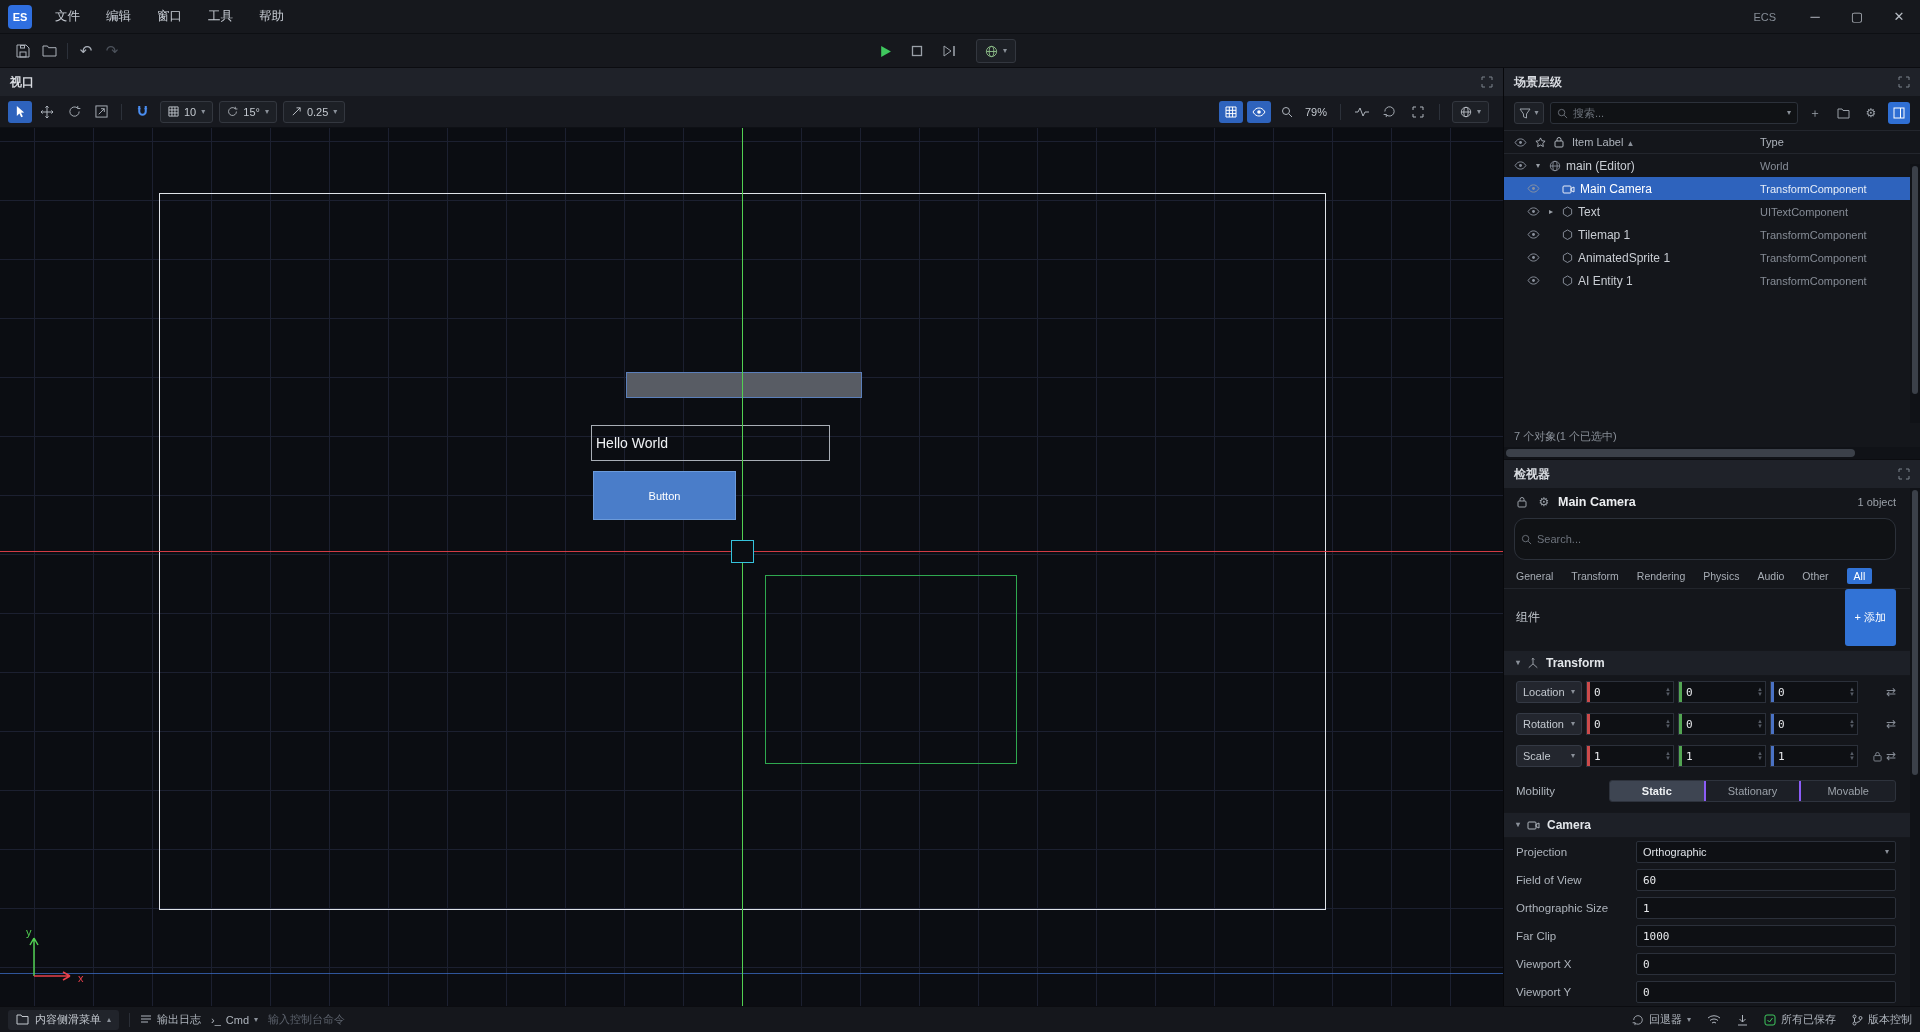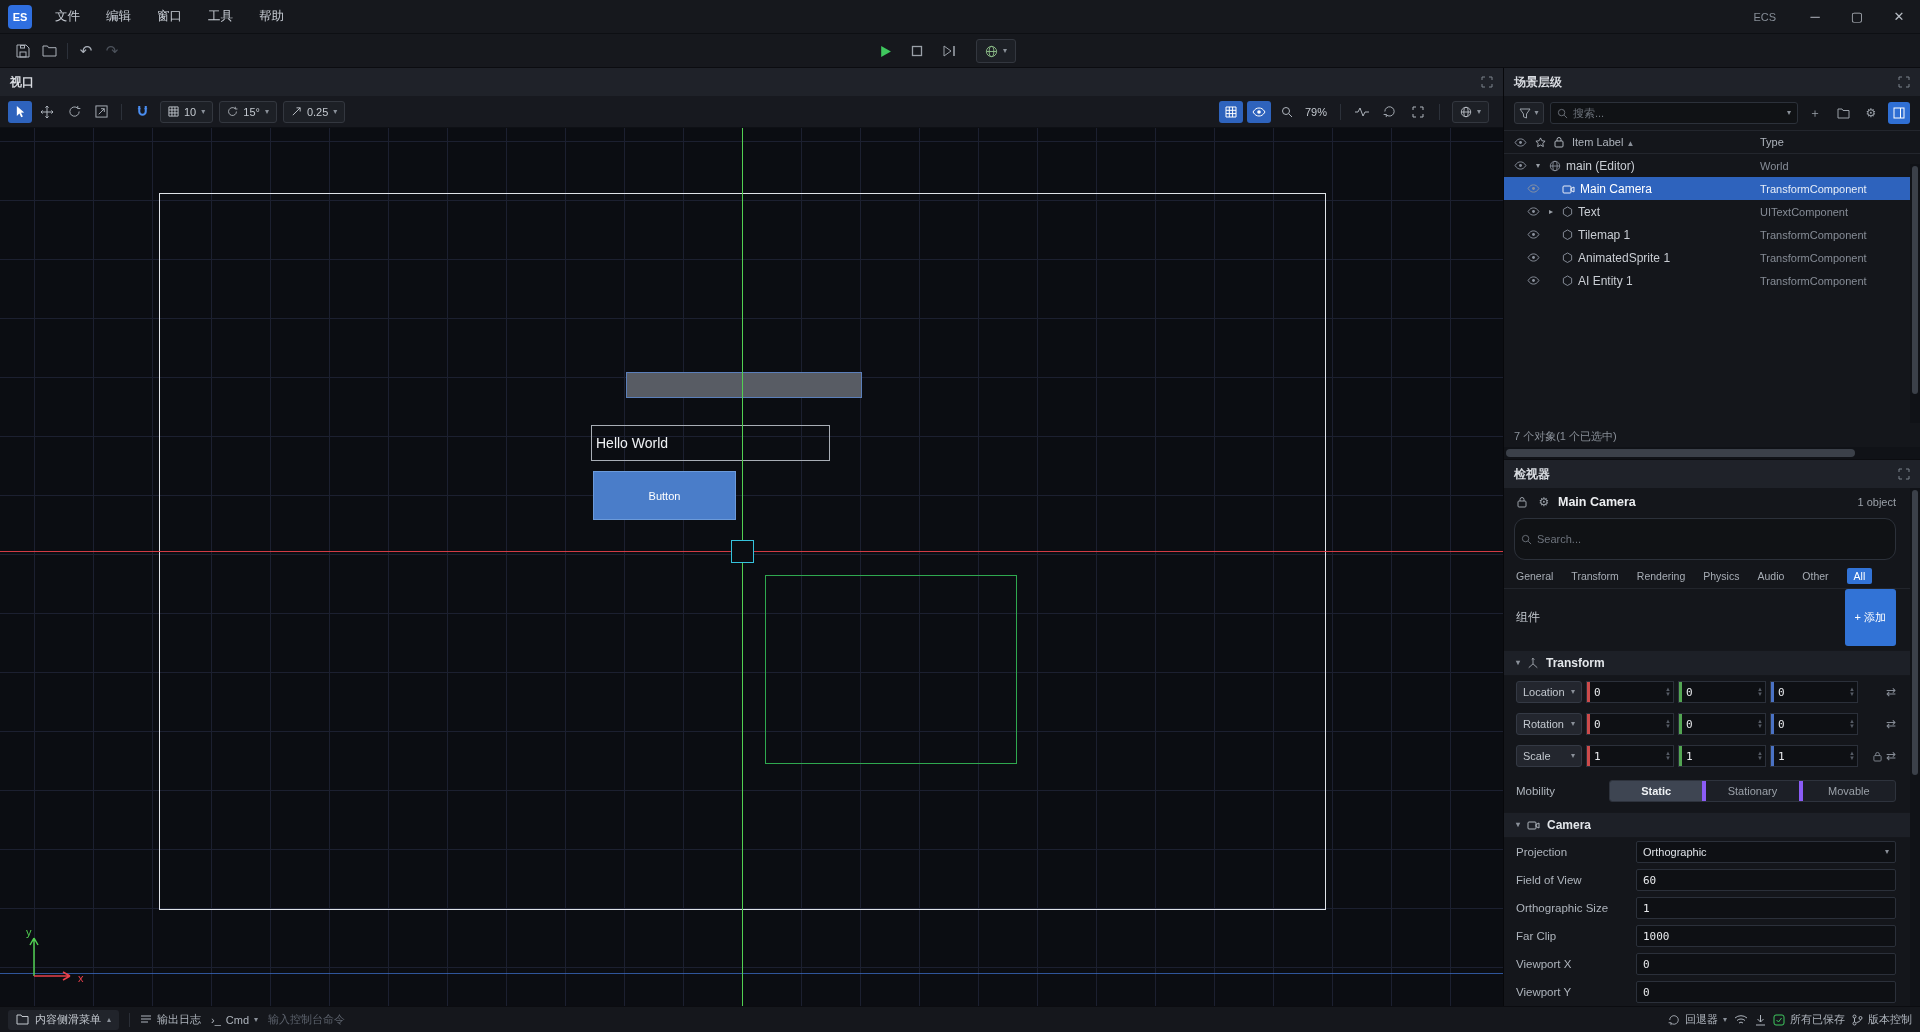--- a/index.html
+++ b/index.html
@@ -117,39 +117,39 @@
   .vec-field { flex:1; height:22px; background:#0e1014; border:1px solid #2b303a; display:flex; align-items:stretch; min-width:0; }
   .vec-field .chan { width:3px; flex:0 0 3px; }
   .chan.x { background:#cc4b4b; } .chan.y { background:#53a653; } .chan.z { background:#4a72c4; }
   .vec-field input { flex:1; background:transparent; border:none; outline:none; color:#e8eaed;
     font-family:"DejaVu Sans Mono",monospace; font-size:11px; padding:0 4px; min-width:0; }
   .spin { display:flex; flex-direction:column; justify-content:center; color:#565c66; font-size:6px; line-height:5px; padding-right:2px; }
   .row-icons { flex:0 0 34px; display:flex; align-items:center; justify-content:flex-end; gap:4px; color:#868c96; }
   .mob-row { height:26px; margin:6px 24px 4px 12px; display:flex; align-items:center; }
   .mob-label { flex:0 0 93px; color:#aeb4bc; font-size:11.5px; }
   .segmented { flex:1; display:flex; background:#1c1f26; border:1px solid #2e333d; border-radius:3px; height:22px; overflow:hidden; }
-  .segment { flex:1; display:flex; align-items:center; justify-content:center; font-size:11px; color:#9aa0a8; border-right:4px solid #8b5cf6; }
+  .segment { flex:1; display:flex; align-items:center; justify-content:center; font-size:11px; color:#9aa0a8; border-right:2px solid #8b5cf6; }
   .segment:last-child { border-right:none; }
   .segment.active { background:#3e4552; color:#eef1f4; font-weight:bold; }
   .prop-row { height:28px; margin:0 24px 0 12px; display:flex; align-items:center; }
   .prop-label { flex:0 0 120px; color:#aeb4bc; font-size:11.5px; }
   .prop-select { flex:1; height:22px; background:#0e1014; border:1px solid #2b303a; border-radius:2px;
     display:flex; align-items:center; justify-content:space-between; padding:0 6px; font-size:11px; color:#dfe3e8; }
   .prop-input { flex:1; height:22px; background:#0e1014; border:1px solid #2b303a; border-radius:2px; display:flex; }
   .prop-input input { flex:1; background:transparent; border:none; outline:none; color:#e8eaed;
     font-family:"DejaVu Sans Mono",monospace; font-size:11px; padding:0 6px; min-width:0; }
 
   
   .statusbar { position:absolute; bottom:0; left:0; right:0; height:26px; background:#15171c; border-top:1px solid #0b0c10;
     display:flex; align-items:center; padding:0 8px; font-size:11px; color:#aeb4bc; gap:10px; }
   .sb-chip { display:flex; align-items:center; gap:6px; background:#21242b; border-radius:3px; height:20px; padding:0 8px; color:#c3c8cf; }
   .sb-item { display:flex; align-items:center; gap:5px; }
   .sb-sep { width:1px; height:14px; background:#2a2e36; }
   .sb-placeholder { color:#5b616b; }
-  .sb-right { margin-left:auto; display:flex; align-items:center; gap:7px; }
+  .sb-right { margin-left:auto; display:flex; align-items:center; gap:16px; }
   .green-ic { color:#3fc85e; }
 </style>
 </head>
 <body>
 
 <div class="menubar">
   <div class="logo">ES</div>
   <div class="menu-item">文件</div>
   <div class="menu-item">编辑</div>
   <div class="menu-item">窗口</div>

